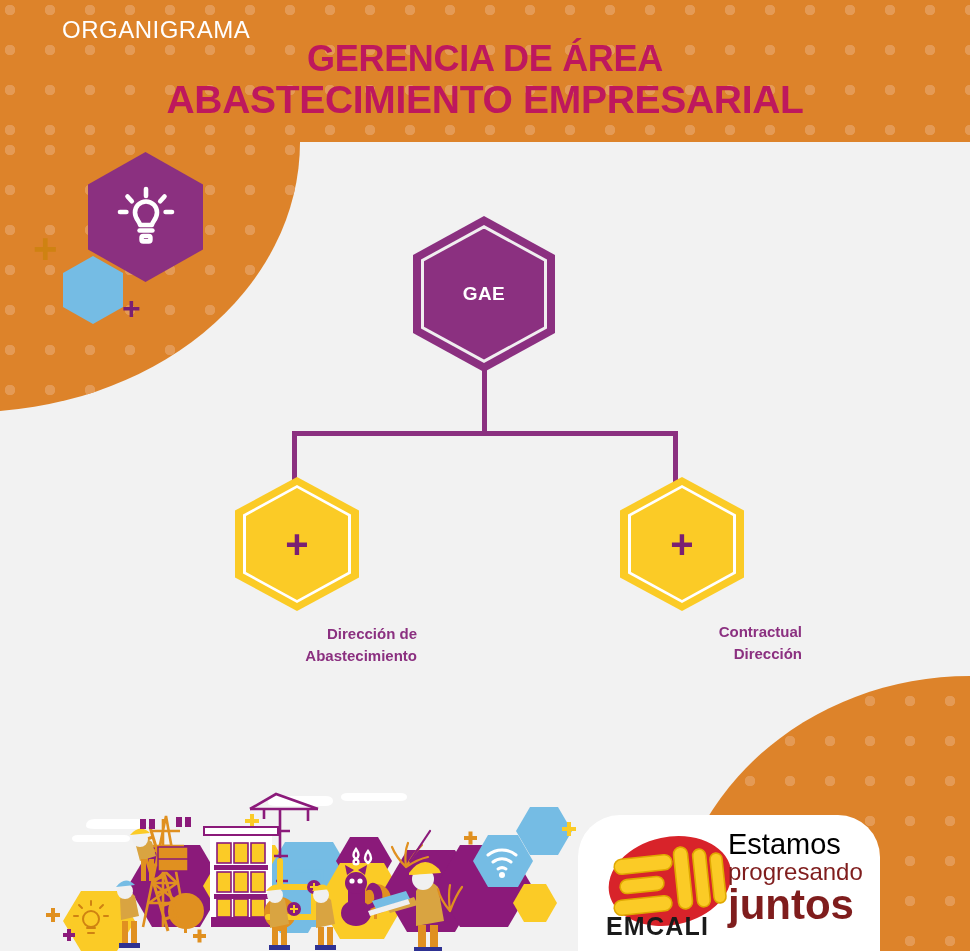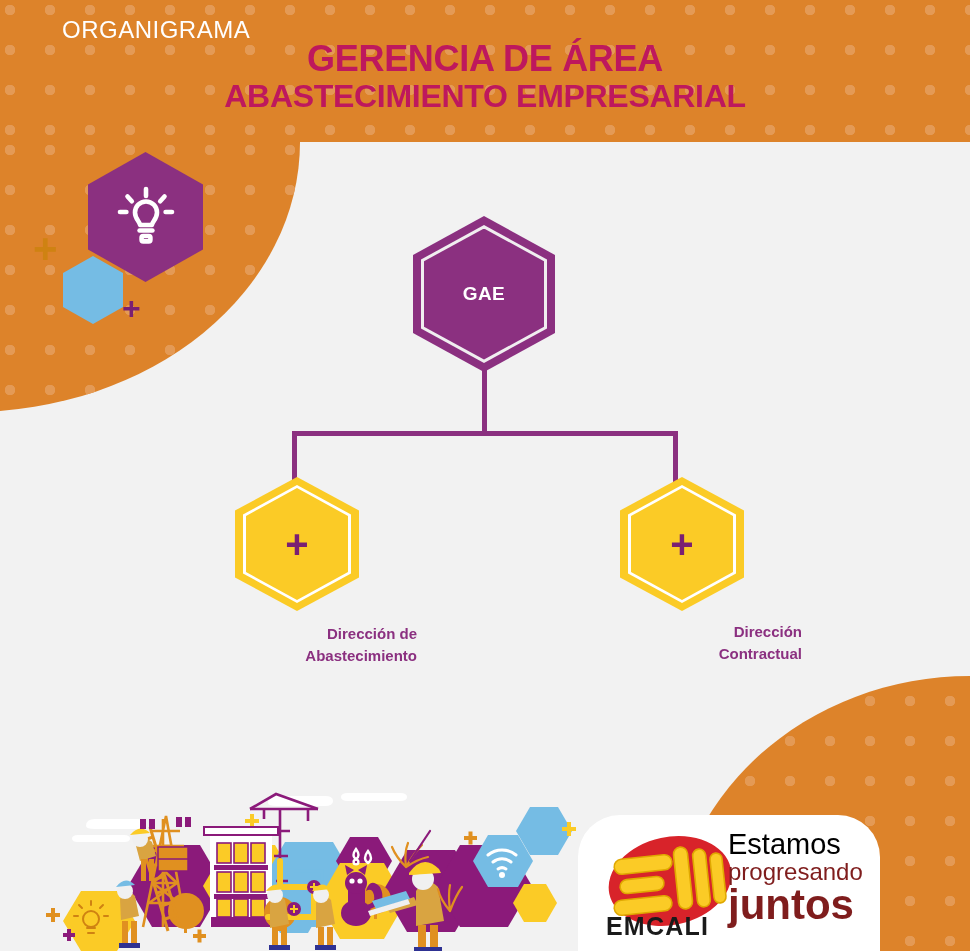--- a/index.html
+++ b/index.html
@@ -70,21 +70,21 @@
     position: absolute;
     left: 0; top: 40px;
     width: 970px;
     text-align: center;
     color: #be185d;
     font-weight: 700;
     line-height: 1.08;
     letter-spacing: -0.3px;
   }
   #title-line1 { font-size: 36px; }
-  #title-line2 { font-size: 32px; }
+  #title-line2 { font-size: 39px; }
 
   
   .hex {
     position: absolute;
     clip-path: polygon(50% 0%, 100% 25%, 100% 75%, 50% 100%, 0% 75%, 0% 25%);
   }
   #deco-hex-bulb {
     left: 88px; top: 152px;
     width: 115px; height: 130px;
     background: #8b3080;
@@ -309,22 +309,22 @@
       <div>Abastecimiento</div>
     </div>
 
     <div class="node-hex-outer node-yellow" id="node-right"></div>
     <div class="yellow-ring" id="ring-right"></div>
     <div class="yellow-ring2" id="ring2-right"></div>
     <div style="position:absolute;left:620px;top:477px;width:124px;height:134px;display:flex;align-items:center;justify-content:center;z-index:4;">
       <span class="node-plus-inside">+</span>
     </div>
     <div class="node-caption" id="caption-right">
+      <div>Contractual</div>
       <div>Dirección</div>
-      <div>Contractual</div>
     </div>
   </div>
 
   <div id="illustration">
     <svg width="560" height="160" viewBox="0 0 560 160" aria-hidden="true">
       <defs>
         <clipPath id="clipAll">
             <rect x="0" y="0" width="560" height="160"></rect>
           </clipPath>
       </defs>

